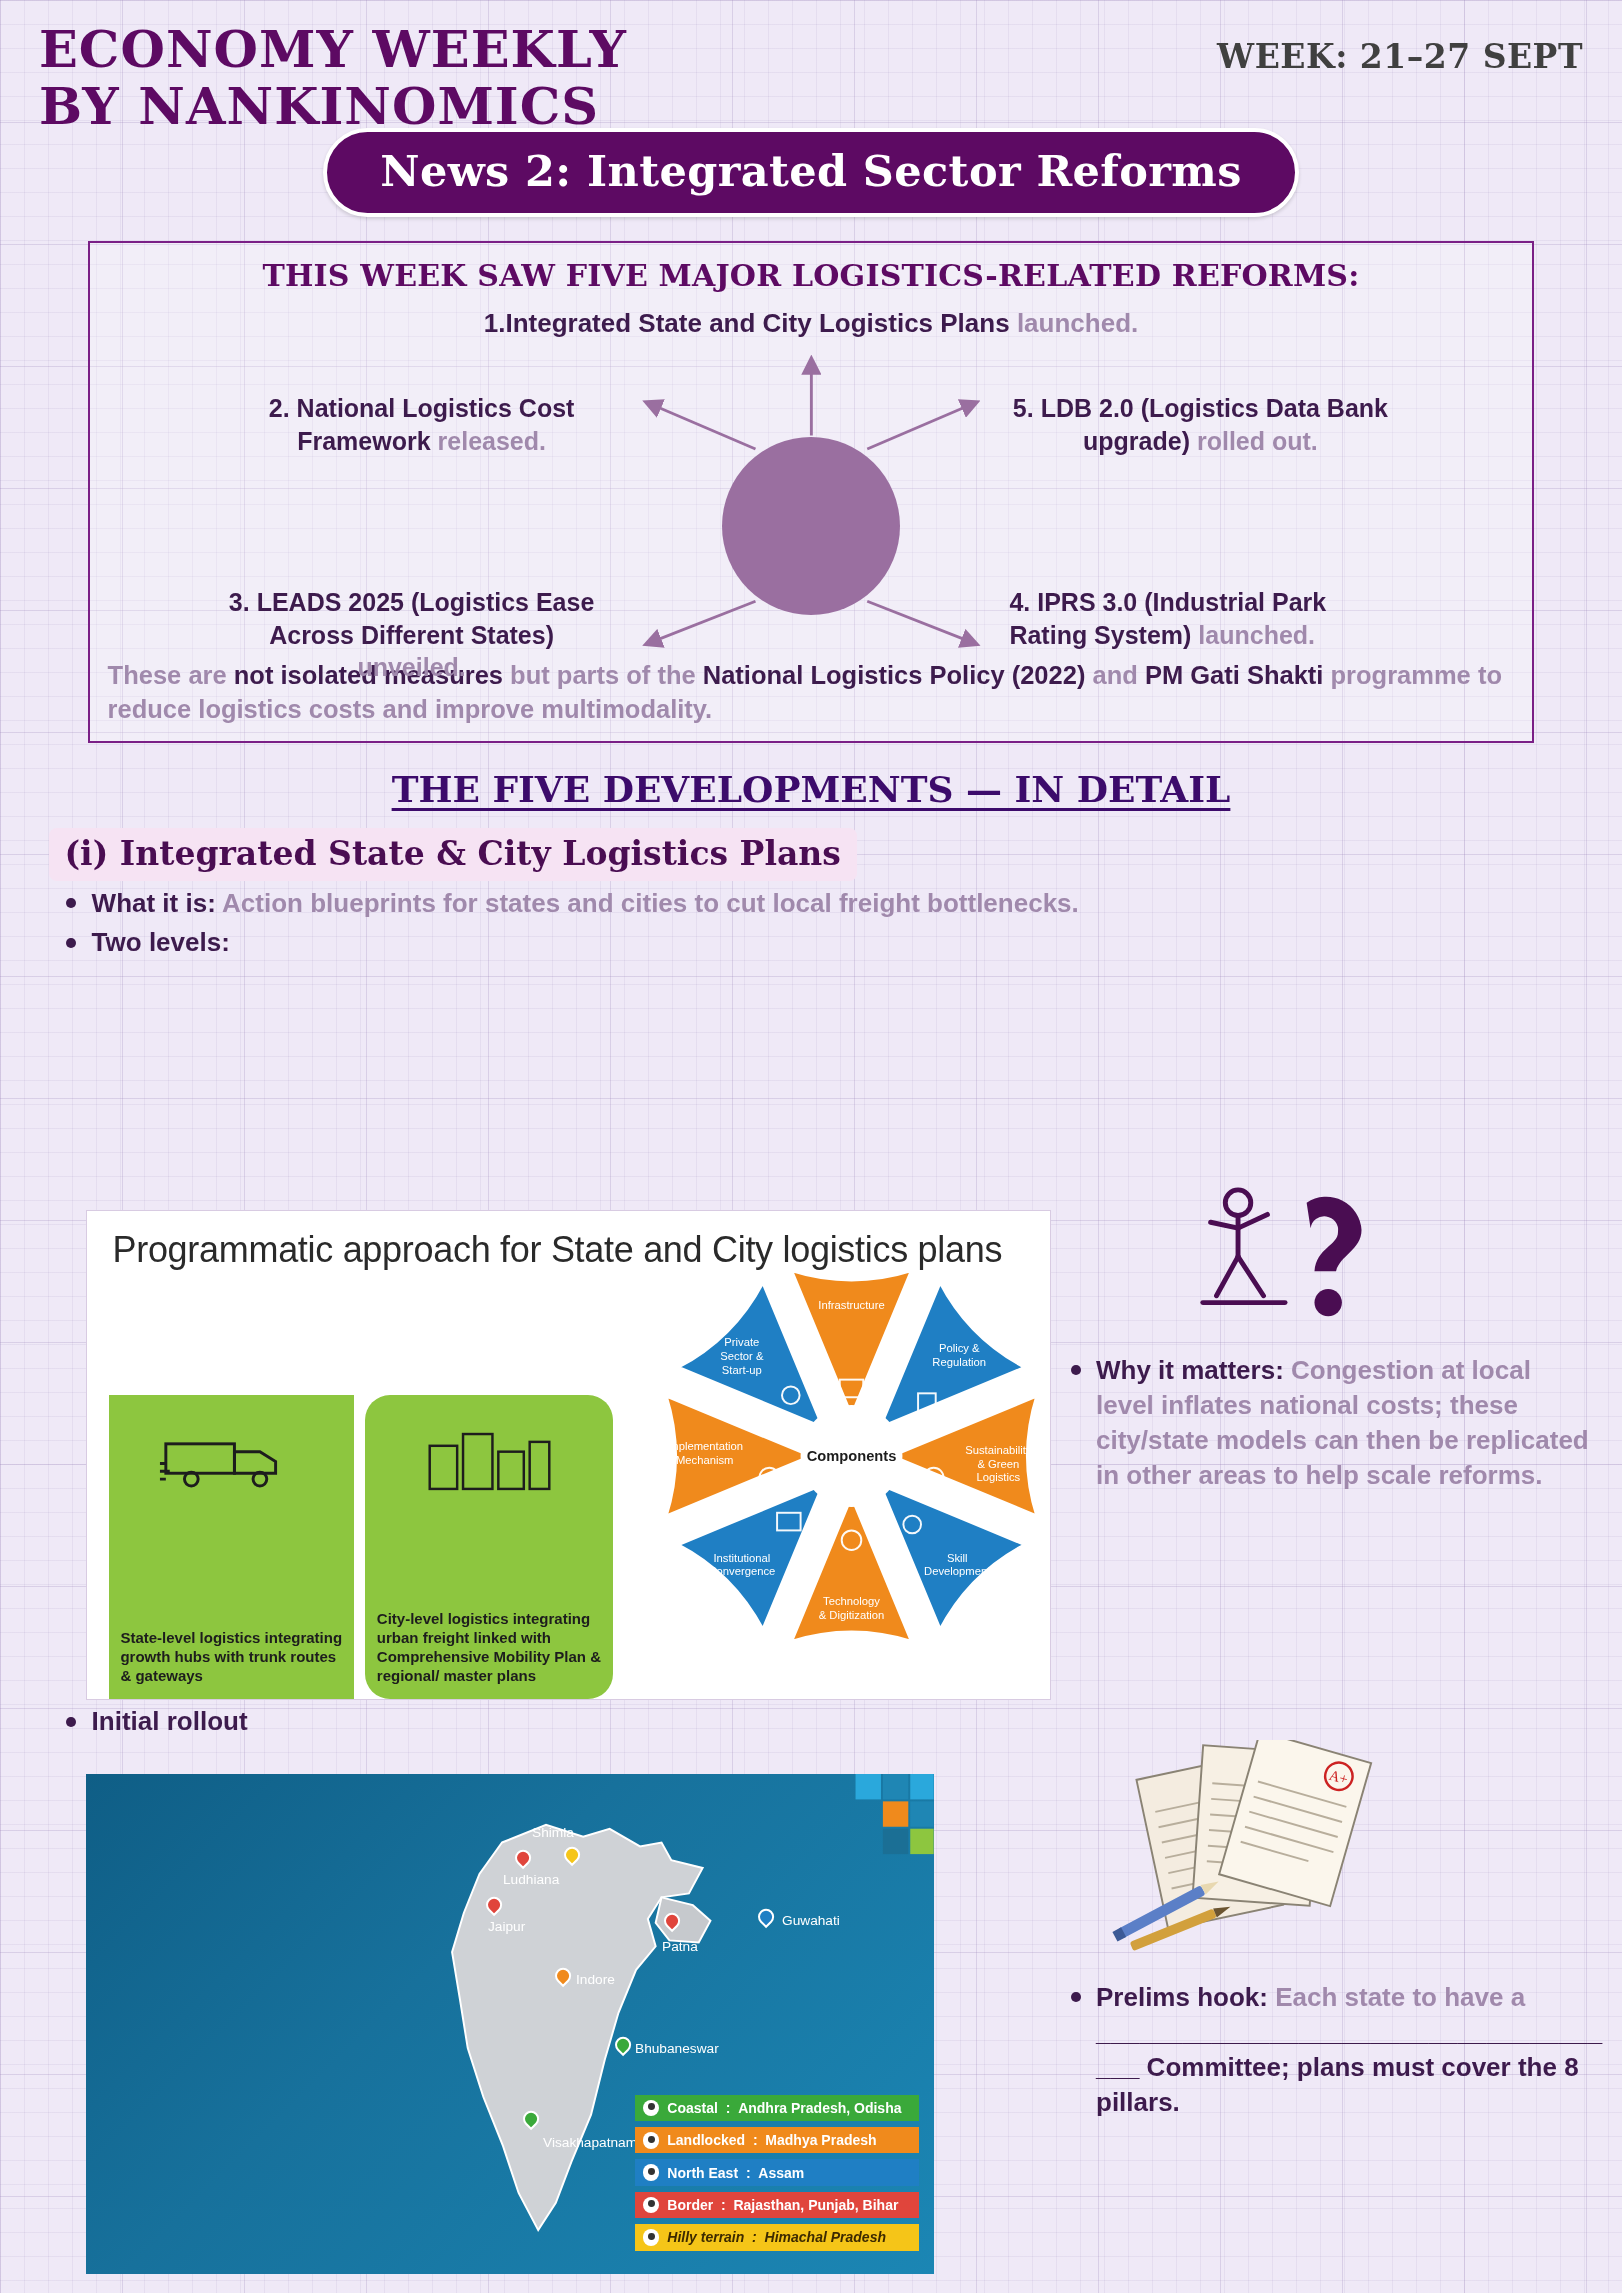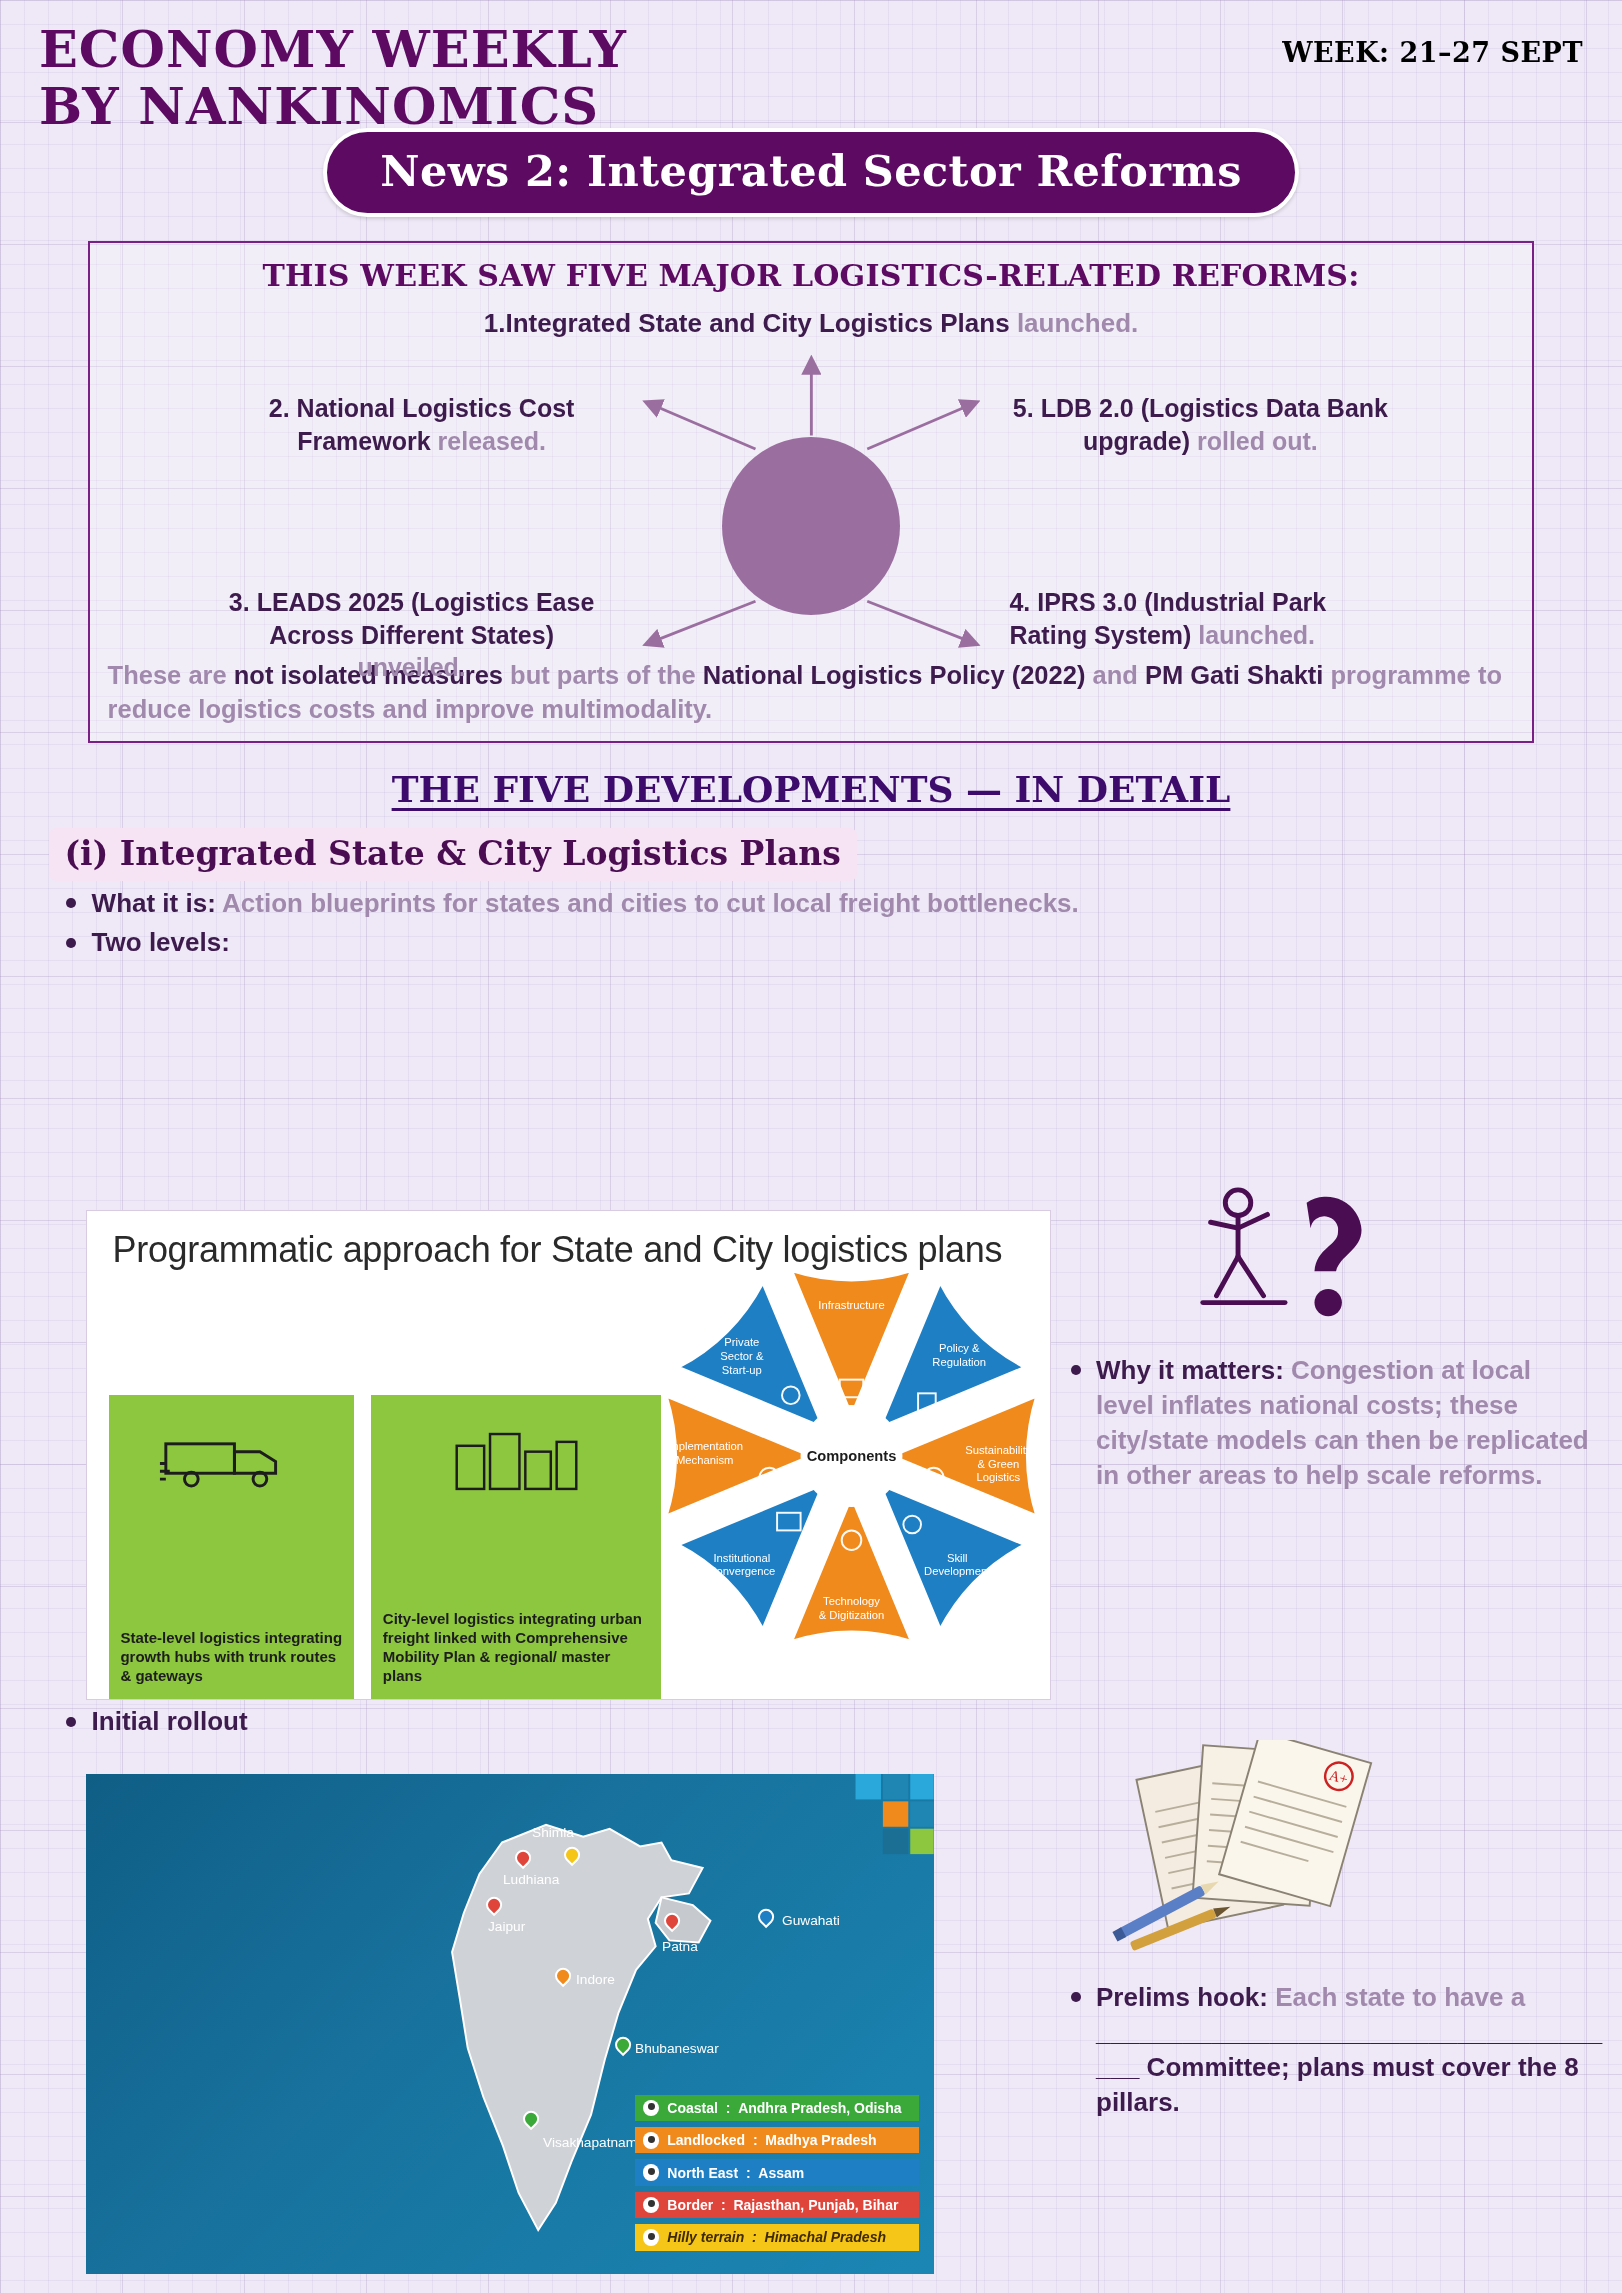--- a/index.html
+++ b/index.html
@@ -29,23 +29,23 @@
     font-size: 51px;
     line-height: 1.08;
     letter-spacing: 1px;
     color: #5d0a63;
     text-transform: uppercase;
   }
   .brand div:nth-child(2) { margin-top: 2px; }
   .weekinfo {
     font-family: "DejaVu Serif", serif;
     font-weight: bold;
-    font-size: 27px;
+    font-size: 33px;
     letter-spacing: 0.5px;
-    color: #000000;
+    color: #404040;
     margin-top: 15.7px;
   }
 
   
   .title-pill-wrap { display: flex; justify-content: center; margin-top: -5.9px; }
   .title-pill {
     background: #5d0a63;
     color: #ffffff;
     border: 4.9px solid #ffffff;
     border-radius: 59px;
@@ -155,21 +155,21 @@
   .img1 .hdr h3 {
     margin: 0; font-family: "Liberation Sans", sans-serif; font-weight: normal;
     font-size: 36px; color: #2a2a2a; line-height: 1.16; letter-spacing: -0.3px;
   }
   .img1 .greenrow { position: absolute; left: 0; top: 184px; width: 588px; bottom: 0; background: #ffffff; }
   .gcell {
     position: absolute; top: 0; bottom: 0; background: #8dc63f; color: #1d1d1d;
     padding: 13.7px 11.8px; font-size: 15px; line-height: 1.25;
   }
   .gcell.a { left: 21.6px; width: 245px; }
-  .gcell.b { left: 284px; width: 290px; }
+  .gcell.b { left: 278px; width: 248px; border-radius: 25px; }
   .gcell .cap { position: absolute; bottom: 13.7px; left: 11.8px; right: 9.8px; font-weight: bold; }
   .gicon { display: block; margin: 17.6px auto 0; }
   .wheel { position: absolute; right: -11.8px; top: 0; width: 421px; height: 490px; }
   .wheel svg { display: block; }
 
   
   .img2 {
     position: absolute; left: 86px; top: 1774px; width: 848px; height: 500px;
     overflow: hidden;
     background: linear-gradient(135deg, #0f5e86 0%, #17719c 40%, #1b86b4 100%);

